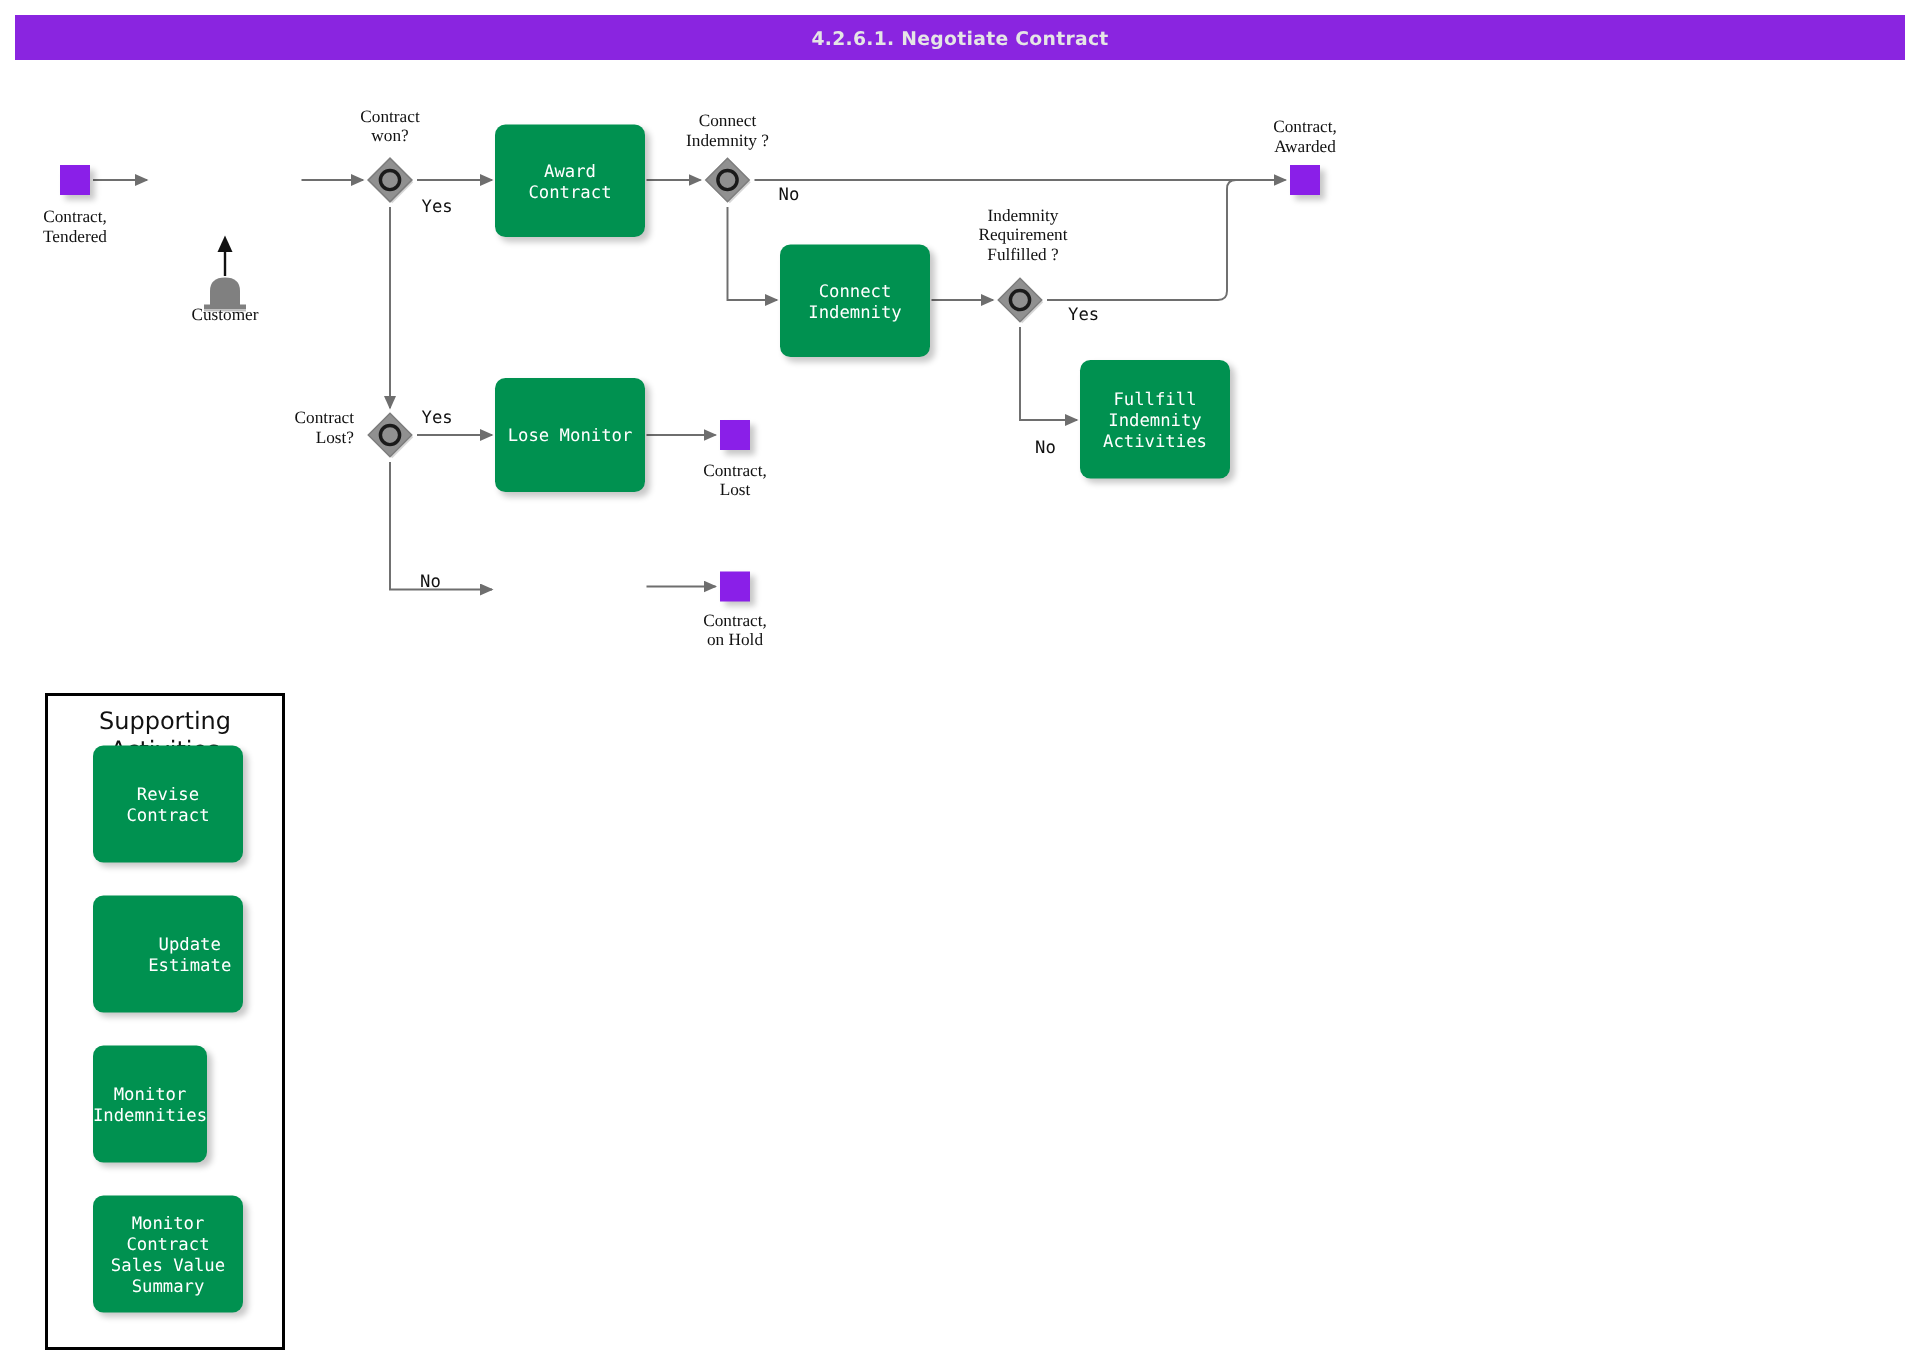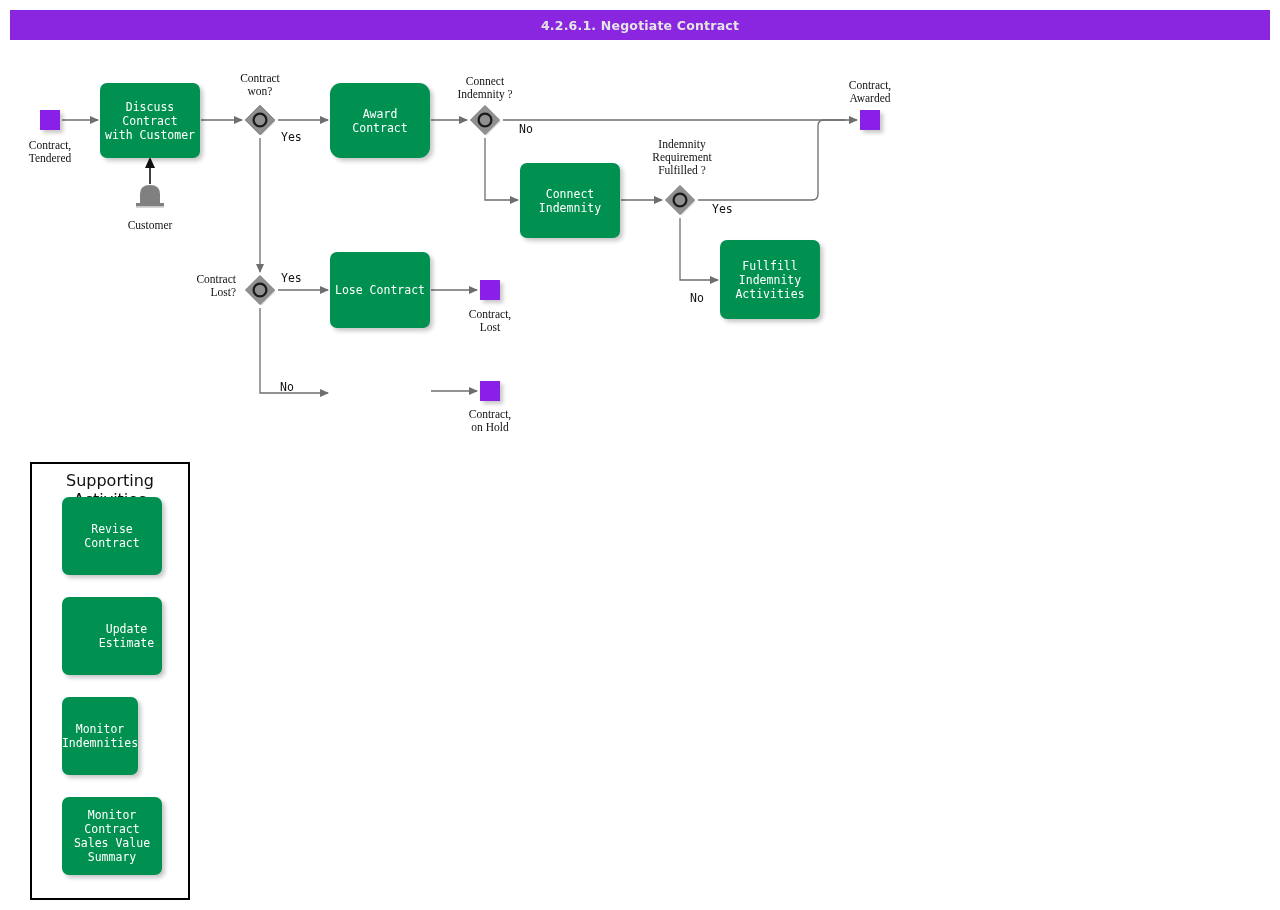--- a/index.html
+++ b/index.html
@@ -186,47 +186,43 @@
     <g stroke="#111111" stroke-width="1.6" fill="none">
       <path d="M150,184 L150,160"></path>
       <path d="M145,168 L150,157 L155,168 z" fill="#111111" stroke="none"></path>
     </g>
   </svg>
 
   <div class="event-node" style="left:40px; top:110px;"></div>
   <div class="label" style="left:0px; top:139px; width:100px;">Contract,
 Tendered</div>
 
-  <div class="task" style="left:100px; top:83px; width:100px; height:75px;">
-    <span>Discuss Contract
-with Customer</span>
-  </div>
 
   <div id="customer-role">
     <svg viewBox="0 0 40 26" width="40" height="26">
       <path d="M10,22 L10,12 Q10,3 20,3 Q30,3 30,12 L30,22 z" fill="#808080"></path>
       <rect x="6" y="21" width="28" height="3.2" fill="#808080"></rect>
       <rect x="6" y="24.2" width="28" height="1.4" fill="#bdbdbd"></rect>
     </svg>
   </div>
-  <div class="label" style="left:100px; top:219px; width:100px;">Customer</div>
+  <div class="label" style="left:100px; top:204px; width:100px;">Customer</div>
 
   <div class="gateway" style="left:243px; top:103px;">
     <svg viewBox="0 0 34 34" width="34" height="34">
       <polygon points="17,2.5 31.5,17 17,31.5 2.5,17" fill="#9a9a9a" stroke="#8c8c8c"></polygon>
       <polygon points="18.5,4.5 32.5,18.5 18.5,32.5 4.5,18.5" fill="#000" opacity="0.16"></polygon>
       <polygon points="17,2.5 31.5,17 17,31.5 2.5,17" fill="#909090" stroke="#7d7d7d"></polygon>
       <circle cx="17" cy="17" r="6.4" fill="none" stroke="#1a1a1a" stroke-width="2.3"></circle>
     </svg>
   </div>
   <div class="label" style="left:210px; top:72px; width:100px;">Contract
 won?</div>
   <div class="flow-label" style="left:281px; top:131px;">Yes</div>
 
-  <div class="task" style="left:330px; top:83px; width:100px; height:75px;border-radius:11px;">
+  <div class="task" style="left:330px; top:83px; width:100px; height:75px;">
     <span>Award Contract</span>
   </div>
 
   <div class="gateway" style="left:468px; top:103px;">
     <svg viewBox="0 0 34 34" width="34" height="34">
       <polygon points="18.5,4.5 32.5,18.5 18.5,32.5 4.5,18.5" fill="#000" opacity="0.16"></polygon>
       <polygon points="17,2.5 31.5,17 17,31.5 2.5,17" fill="#909090" stroke="#7d7d7d"></polygon>
       <circle cx="17" cy="17" r="6.4" fill="none" stroke="#1a1a1a" stroke-width="2.3"></circle>
     </svg>
   </div>
@@ -267,21 +263,21 @@
       <polygon points="17,2.5 31.5,17 17,31.5 2.5,17" fill="#909090" stroke="#7d7d7d"></polygon>
       <circle cx="17" cy="17" r="6.4" fill="none" stroke="#1a1a1a" stroke-width="2.3"></circle>
     </svg>
   </div>
   <div class="label left" style="left:140px; top:273px; width:96px;">Contract
 Lost?</div>
   <div class="flow-label" style="left:281px; top:272px;">Yes</div>
   <div class="flow-label" style="left:280px; top:381px;">No</div>
 
   <div class="task" style="left:330px; top:252px; width:100px; height:76px;">
-    <span>Lose Contract</span>
+    <span>Lose Monitor</span>
   </div>
   <div class="event-node" style="left:480px; top:280px;"></div>
   <div class="label" style="left:440px; top:308px; width:100px;">Contract,
 Lost</div>
 
   <div class="event-node" style="left:480px; top:381px;"></div>
   <div class="label" style="left:440px; top:408px; width:100px;">Contract,
 on Hold</div>
 
   <div id="supporting-group">

